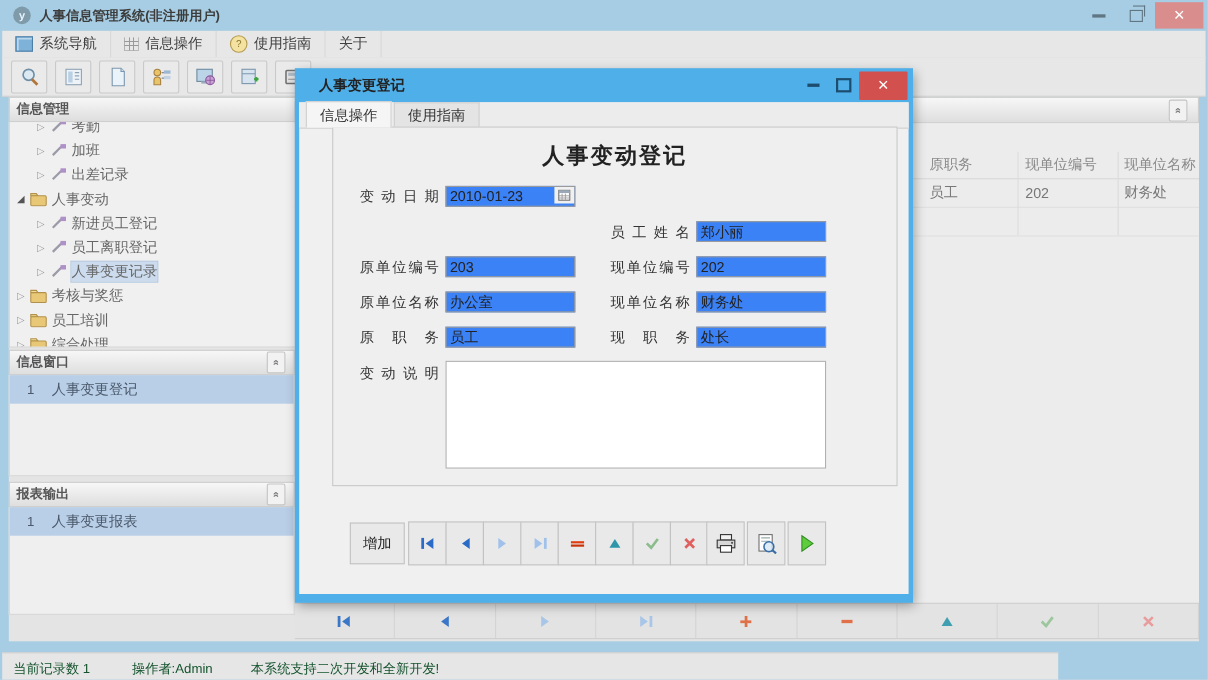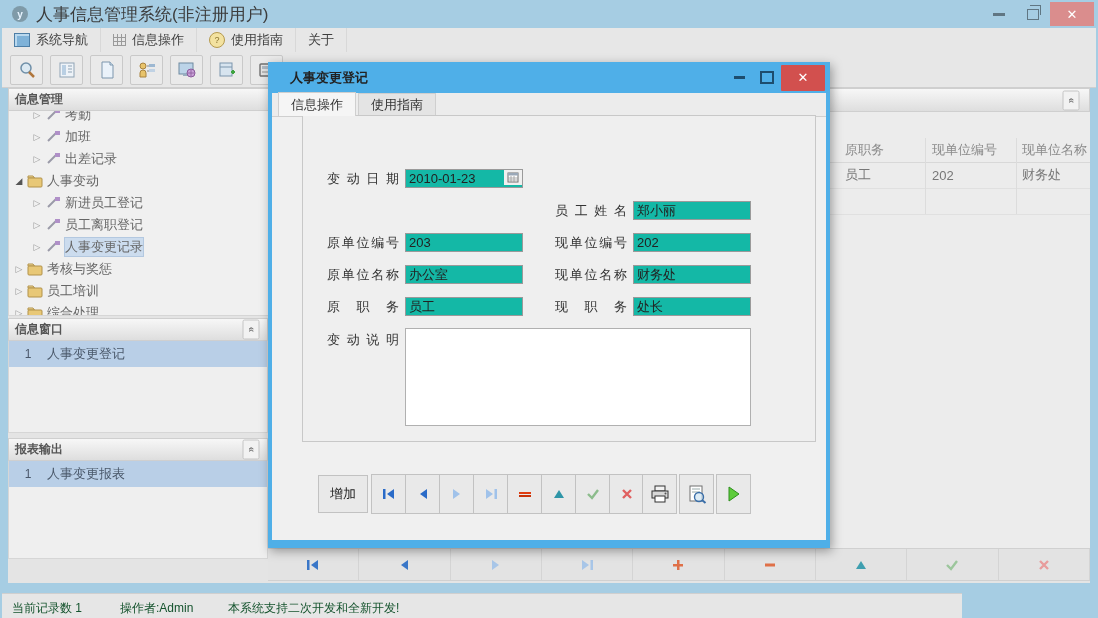--- a/index.html
+++ b/index.html
@@ -5,21 +5,21 @@
   html,body{margin:0;padding:0;background:#cfd6dc;}
   .window{position:relative;width:1098px;height:618px;background:#a6cde3;
     font-family:"Liberation Sans","DejaVu Sans",sans-serif;overflow:hidden;
     -webkit-font-smoothing:antialiased;}
   .abs{position:absolute;}
 
   
   .titlebar{left:0;top:0;width:1098px;height:28px;display:flex;align-items:center;}
   .app-icon{width:16px;height:16px;border-radius:50%;background:#7f9aa8;margin:0 8px 0 12px;
     display:flex;align-items:center;justify-content:center;color:#e8f4ff;font-size:10px;font-weight:bold;}
-  .app-title{font-size:17px;font-weight:normal;color:#3c3c3c;}
+  .app-title{font-size:12px;font-weight:bold;color:#3c3c3c;}
   .win-btns{position:absolute;right:4px;top:0;height:28px;display:flex;align-items:center;}
   .wbtn{width:34px;height:22px;display:flex;align-items:center;justify-content:center;
     color:#5a6a74;font-size:12px;cursor:default;}
   .wbtn .bar{width:12px;height:3px;background:#607683;}
   .wbtn .restore{width:10px;height:9px;border:1.5px solid #607683;position:relative;background:transparent;}
   .wbtn .restore:before{content:"";position:absolute;left:2px;top:-4.5px;width:10px;height:9px;
     border:1.5px solid #607683;border-bottom:none;border-left:none;}
   .wbtn-close{width:44px;height:24px;background:#da8d8d;color:#fff;font-size:13px;font-weight:bold;
     display:flex;align-items:center;justify-content:center;}
 
@@ -113,21 +113,21 @@
     border-bottom:1px solid #cfcfcf;display:flex;align-items:flex-end;padding-left:6px;box-sizing:border-box;}
   .tab{height:23px;padding:0 12px;font-size:13px;display:flex;align-items:center;color:#333;
     border:1px solid #cfcfcf;border-bottom:none;margin-right:2px;background:#e4e4e4;box-sizing:border-box;}
   .tab.active{background:#f5f5f5;height:24px;font-weight:normal;position:relative;z-index:2;}
   .form-panel{position:absolute;left:30px;top:22px;width:514px;height:327px;background:#efefef;
     border:1px solid #c8c8c8;box-sizing:border-box;}
   .form-title{position:absolute;left:0;top:12px;width:100%;text-align:center;font-size:20px;
     font-weight:bold;color:#222;letter-spacing:2px;}
   .frow{position:absolute;height:21px;display:flex;align-items:center;}
   .flabel{width:72px;font-size:13px;color:#333;text-align:right;text-align-last:justify;flex:none;}
-  .finput{margin-left:6px;width:118px;height:19px;border:1px solid #9a9a9a;background:#14b8a6;font-size:13px;
+  .finput{margin-left:6px;width:118px;height:19px;border:1px solid #9a9a9a;background:#3b82f6;font-size:13px;
     padding:0 3px;box-sizing:border-box;font-family:inherit;color:#222;}
   .finput.num{text-align:right;}
   .r-l{left:24px;}
   .r-r{left:252px;}
   .date-wrap{position:relative;margin-left:6px;width:118px;height:19px;}
   .date-wrap .finput{margin-left:0;width:118px;}
   .cal-btn{position:absolute;right:1px;top:1px;width:18px;height:15px;background:#f0f0f0;
     display:flex;align-items:center;justify-content:center;}
   .note-row{position:absolute;left:24px;top:212px;display:flex;align-items:flex-start;}
   .ftext{margin-left:6px;width:346px;height:98px;border:1px solid #b0b0b0;background:#fff;resize:none;
@@ -452,20 +452,21 @@
           </div>
       </div>
     </div>
     <div class="dlg-body">
       <div class="dlg-tabs">
         <div class="tab active">信息操作</div>
         <div class="tab">使用指南</div>
       </div>
 
       <div class="form-panel">
+        <div class="form-title">人事变动登记</div>
 
         <div class="frow r-l" style="top:52px;">
           <span class="flabel">变动日期</span>
           <span class="date-wrap">
             <input class="finput" value="2010-01-23" style="">
             <span class="cal-btn">
               <svg width="12" height="11" viewBox="0 0 12 11">
                 <rect x="1" y="1" width="10" height="9" fill="#fff" stroke="#707070"></rect>
                 <rect x="1" y="1" width="10" height="2.5" fill="#9aa8b8"></rect>
                 <line x1="4" y1="4" x2="4" y2="10" stroke="#9a9a9a" stroke-width=".8"></line>

